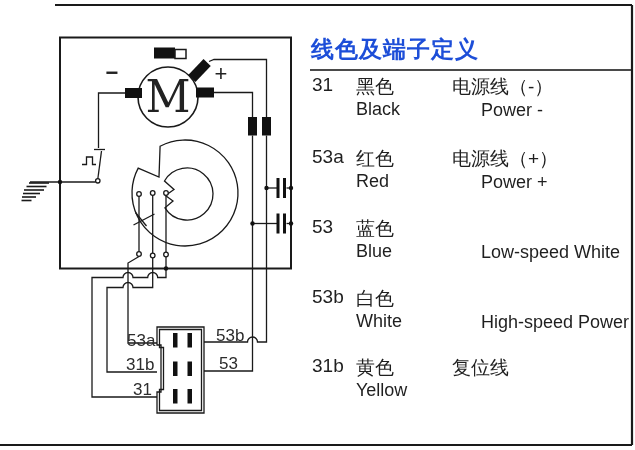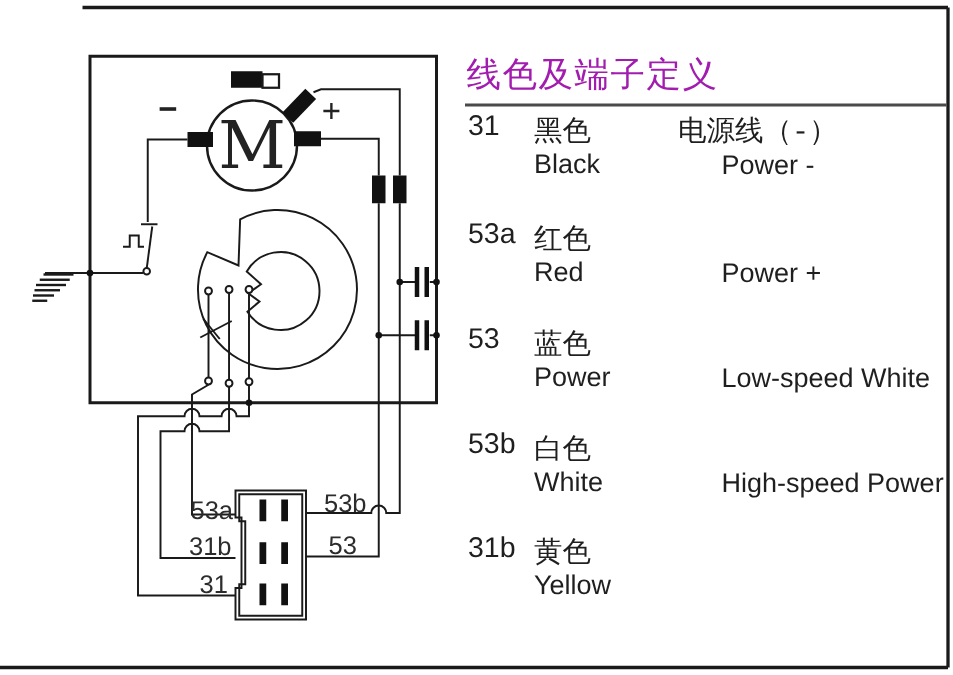--- a/index.html
+++ b/index.html
@@ -4,29 +4,29 @@
 <style>
   html,body{margin:0;padding:0;background:#fff;}
   .stage{
     position:relative;width:635px;height:450px;background:#ffffff;overflow:hidden;
     font-family:"Liberation Sans","DejaVu Sans",sans-serif;color:#1f1f1f;
   }
   .stage svg text{font-family:"Liberation Sans","DejaVu Sans",sans-serif;}
   #diagram{position:absolute;left:0;top:0;}
   
   .panel-title{
-    position:absolute;left:311px;top:34px;font-size:23px;font-weight:normal;
-    color:#a21caf;letter-spacing:1px;white-space:nowrap;
+    position:absolute;left:311px;top:34px;font-size:23px;font-weight:bold;
+    color:#1d4ed8;letter-spacing:1px;white-space:nowrap;
   }
   .panel-rule{position:absolute;left:310px;top:69px;width:321px;height:2px;background:#4a4a4a;}
   .row{position:absolute;left:310px;width:324px;height:70px;}
   .row .term{position:absolute;left:2px;top:0;font-size:19px;}
   .row .ccn{position:absolute;left:46px;top:0;font-size:19px;}
   .row .cen{position:absolute;left:46px;top:25px;font-size:18px;}
-  .row .dcn{position:absolute;left:142px;top:0;font-size:19px;font-family:Liberation Mono, monospace;}
+  .row .dcn{position:absolute;left:142px;top:0;font-size:19px;}
   .row .den{position:absolute;left:142px;top:25px;font-size:18px;width:176px;line-height:22px;margin-left:29px;}
   
   .watermark{
     position:absolute;left:186px;top:188px;width:270px;height:85px;
     mix-blend-mode:multiply;opacity:.62;pointer-events:none;
   }
 </style>
 </head>
 <body>
 
@@ -167,34 +167,36 @@
     <span class="term">31</span>
     <span class="ccn">黑色</span>
     <span class="cen">Black</span>
     <span class="dcn">电源线（-）</span>
     <span class="den">Power -</span>
   </div>
   <div class="row" style="top:146px">
     <span class="term">53a</span>
     <span class="ccn">红色</span>
     <span class="cen">Red</span>
+    <span class="dcn">电源线（+）</span>
     <span class="den">Power +</span>
   </div>
   <div class="row" style="top:216px">
     <span class="term">53</span>
     <span class="ccn">蓝色</span>
-    <span class="cen">Power</span>
+    <span class="cen">Blue</span>
     <span class="den">Low-speed White</span>
   </div>
   <div class="row" style="top:286px">
     <span class="term">53b</span>
     <span class="ccn">白色</span>
     <span class="cen">White</span>
     <span class="den">High-speed Power</span>
   </div>
   <div class="row" style="top:355px">
     <span class="term">31b</span>
     <span class="ccn">黄色</span>
     <span class="cen">Yellow</span>
+    <span class="dcn">复位线</span>
   </div>
 
 
 </div>
 
 </body></html>

